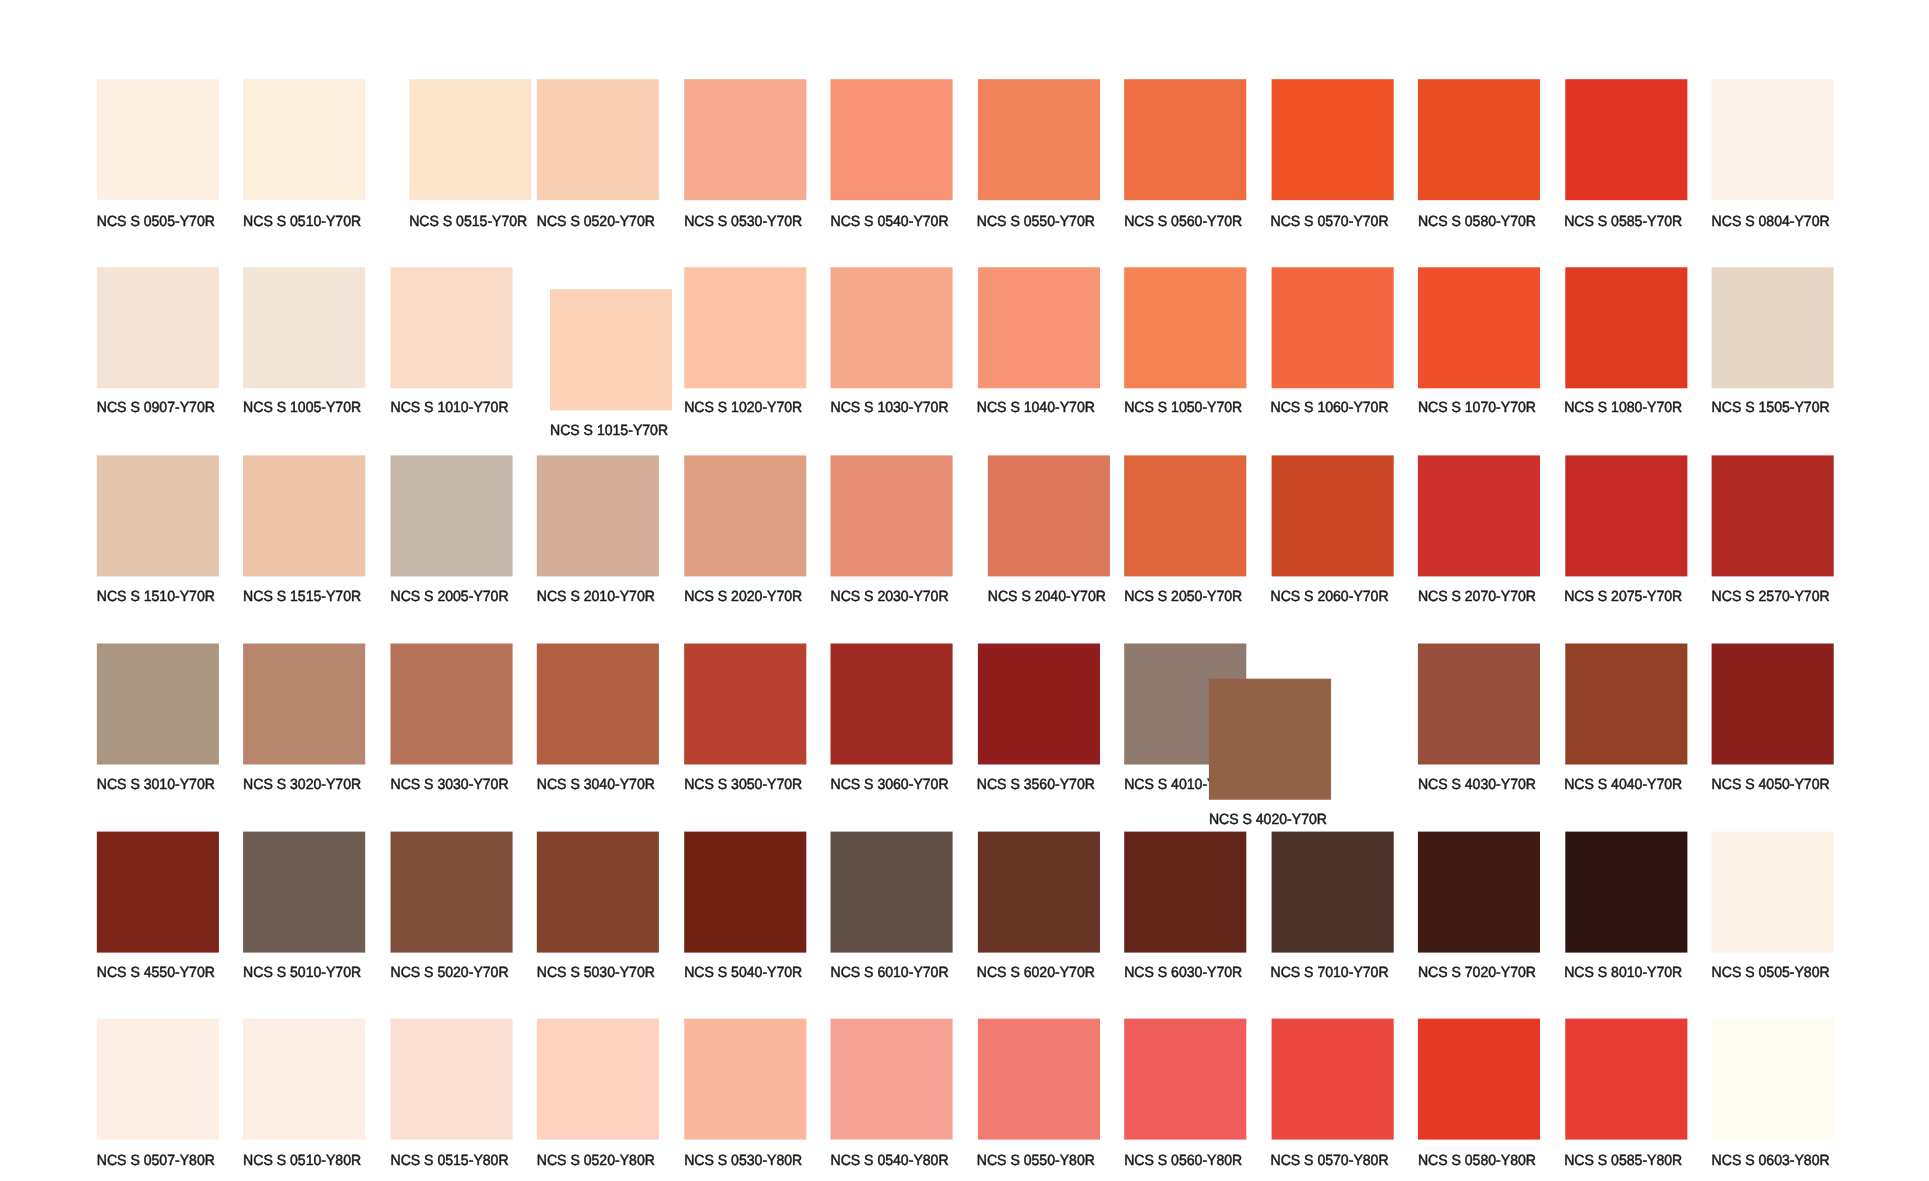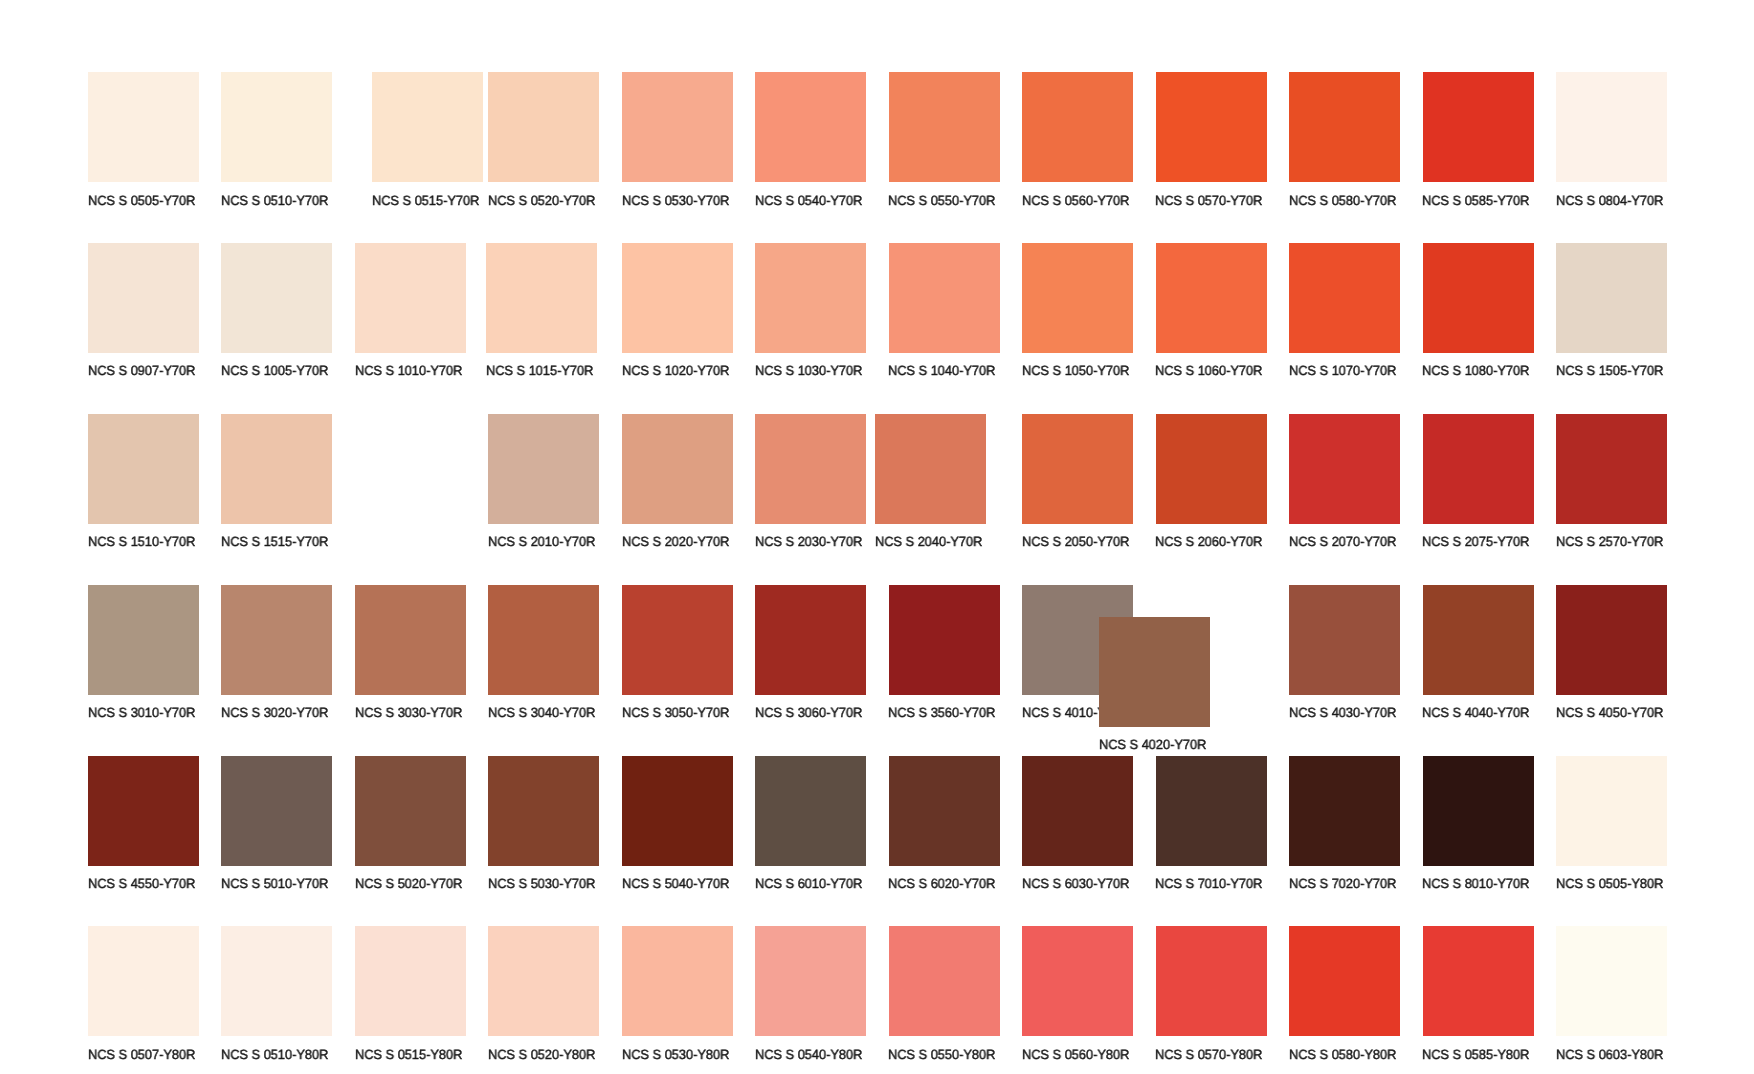--- a/index.html
+++ b/index.html
@@ -79,21 +79,21 @@
    <div class="lab">NCS S 0907-Y70R</div>
   </div>
   <div class="cell" style="left:221.45px;">
    <div class="chip" style="background-color: rgb(242, 229, 214);"></div>
    <div class="lab">NCS S 1005-Y70R</div>
   </div>
   <div class="cell" style="left:354.90px;">
    <div class="chip" style="background-color: rgb(250, 220, 200);"></div>
    <div class="lab">NCS S 1010-Y70R</div>
   </div>
-  <div class="cell" style="left:486px;">
+  <div class="cell" style="left:500px;margin-top:20px;">
    <div class="chip" style="background-color: rgb(251, 210, 184);"></div>
    <div class="lab">NCS S 1015-Y70R</div>
   </div>
   <div class="cell" style="left:621.80px;">
    <div class="chip" style="background-color: rgb(253, 195, 164);"></div>
    <div class="lab">NCS S 1020-Y70R</div>
   </div>
   <div class="cell" style="left:755.25px;">
    <div class="chip" style="background-color: rgb(246, 167, 136);"></div>
    <div class="lab">NCS S 1030-Y70R</div>
@@ -125,33 +125,37 @@
  </div>
  <div class="swatch-row" style="top:413.76px;">
   <div class="cell" style="left:88.00px;">
    <div class="chip" style="background-color: rgb(227, 197, 174);"></div>
    <div class="lab">NCS S 1510-Y70R</div>
   </div>
   <div class="cell" style="left:221.45px;">
    <div class="chip" style="background-color: rgb(237, 196, 170);"></div>
    <div class="lab">NCS S 1515-Y70R</div>
   </div>
+  <div class="cell" style="left:354.90px;">
+   <div class="chip" style="background-color: rgb(197, 183, 168);"></div>
+   <div class="lab">NCS S 2005-Y70R</div>
+  </div>
   <div class="cell" style="left:488.35px;">
    <div class="chip" style="background-color: rgb(211, 175, 155);"></div>
    <div class="lab">NCS S 2010-Y70R</div>
   </div>
   <div class="cell" style="left:621.80px;">
    <div class="chip" style="background-color: rgb(222, 159, 130);"></div>
    <div class="lab">NCS S 2020-Y70R</div>
   </div>
   <div class="cell" style="left:755.25px;">
    <div class="chip" style="background-color: rgb(230, 141, 113);"></div>
    <div class="lab">NCS S 2030-Y70R</div>
   </div>
-  <div class="cell" style="left:875px;">
+  <div class="cell" style="left:898px;">
    <div class="chip" style="background-color: rgb(219, 120, 90);"></div>
    <div class="lab">NCS S 2040-Y70R</div>
   </div>
   <div class="cell" style="left:1022.15px;">
    <div class="chip" style="background-color: rgb(223, 101, 61);"></div>
    <div class="lab">NCS S 2050-Y70R</div>
   </div>
   <div class="cell" style="left:1155.60px;">
    <div class="chip" style="background-color: rgb(203, 70, 36);"></div>
    <div class="lab">NCS S 2060-Y70R</div>

